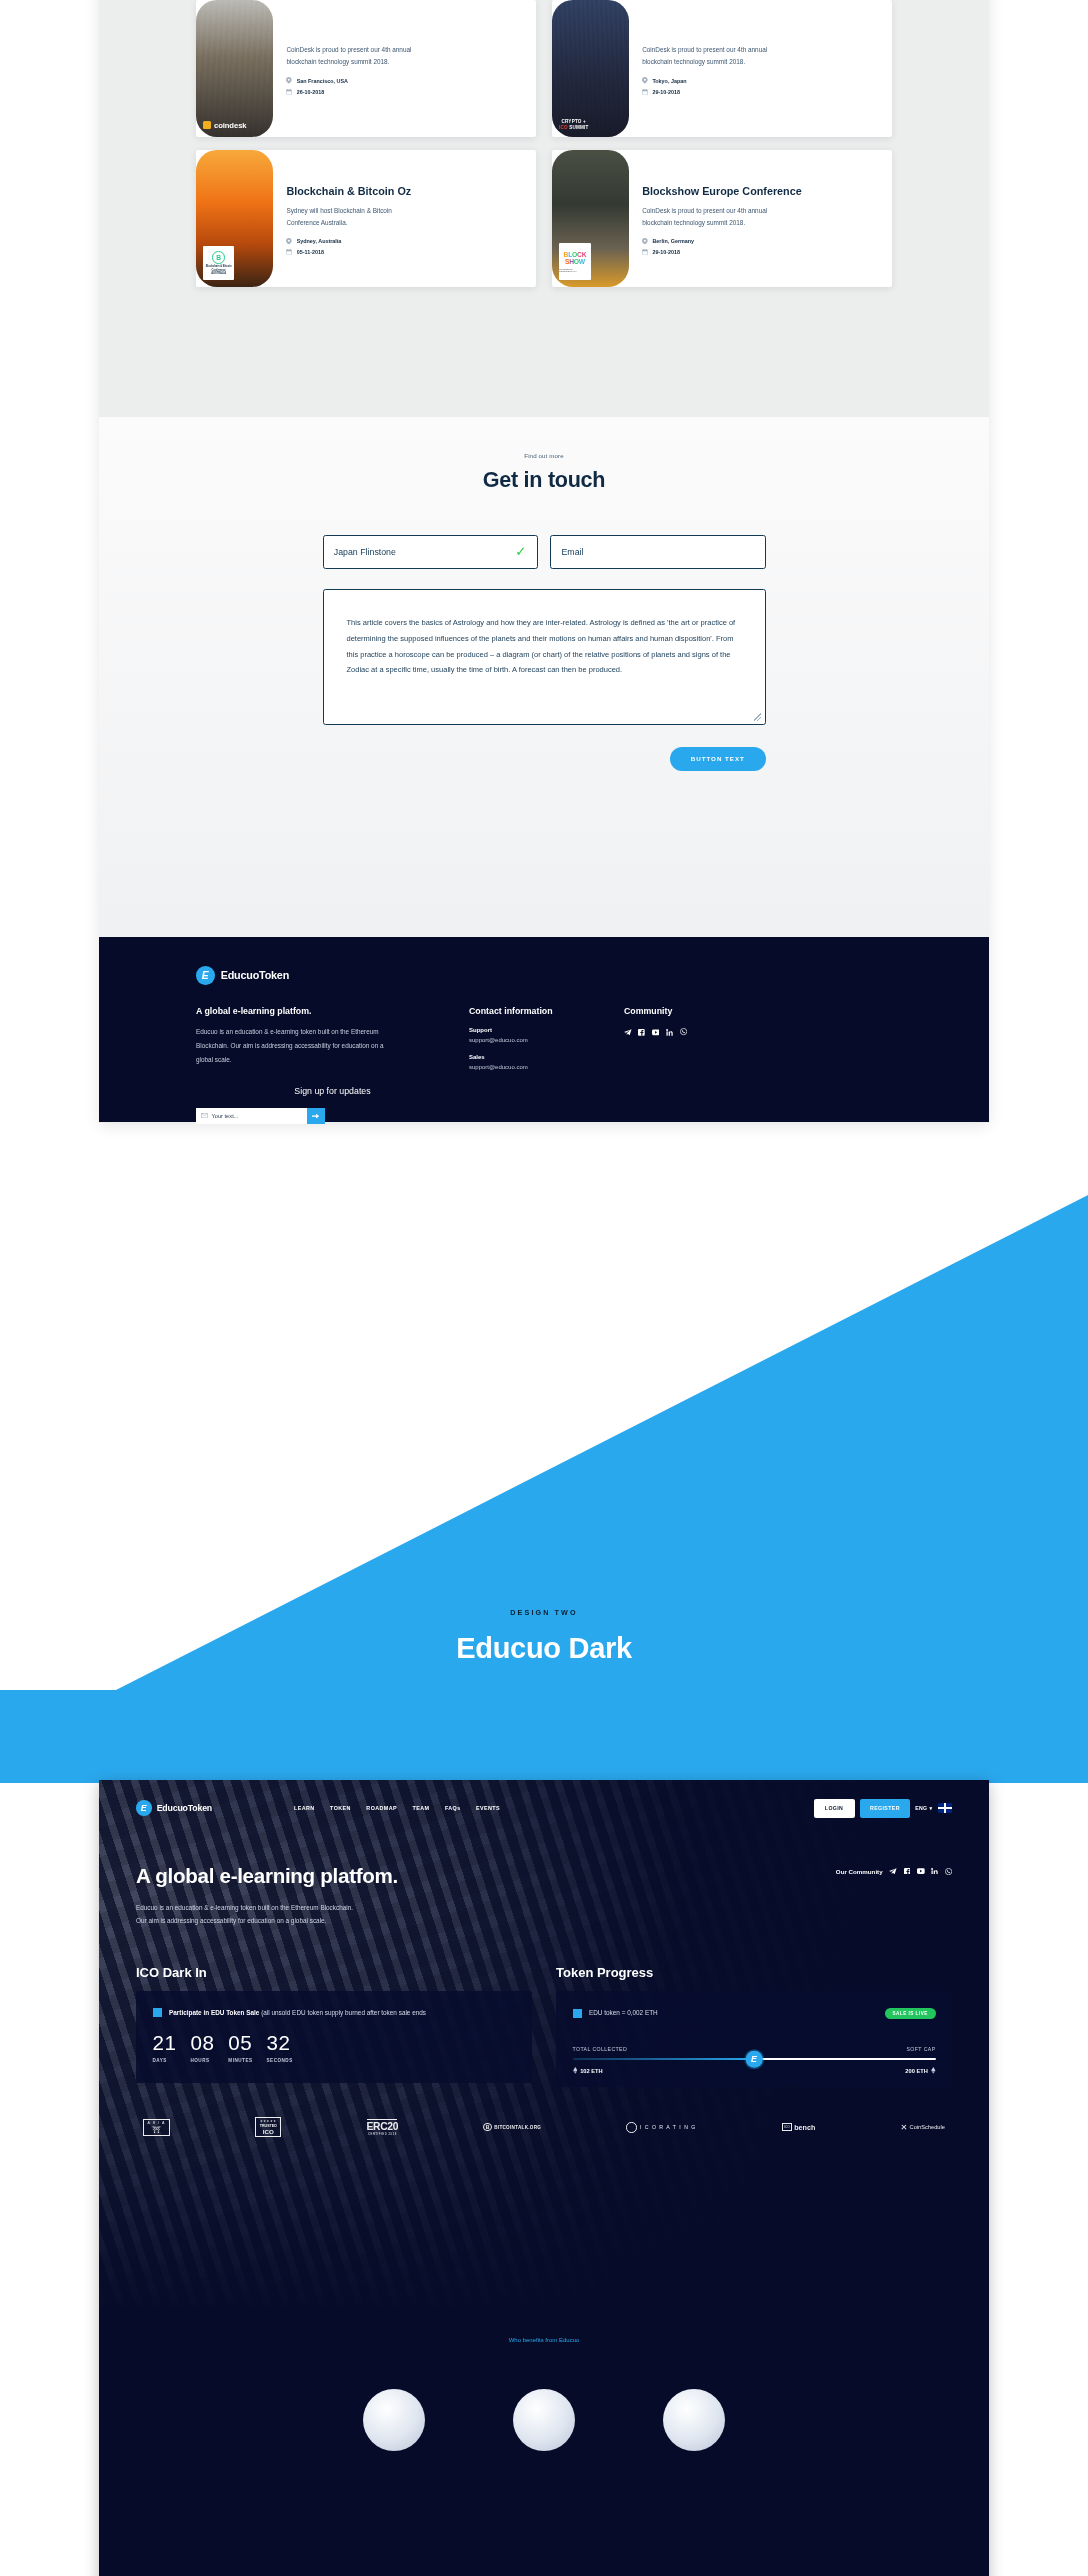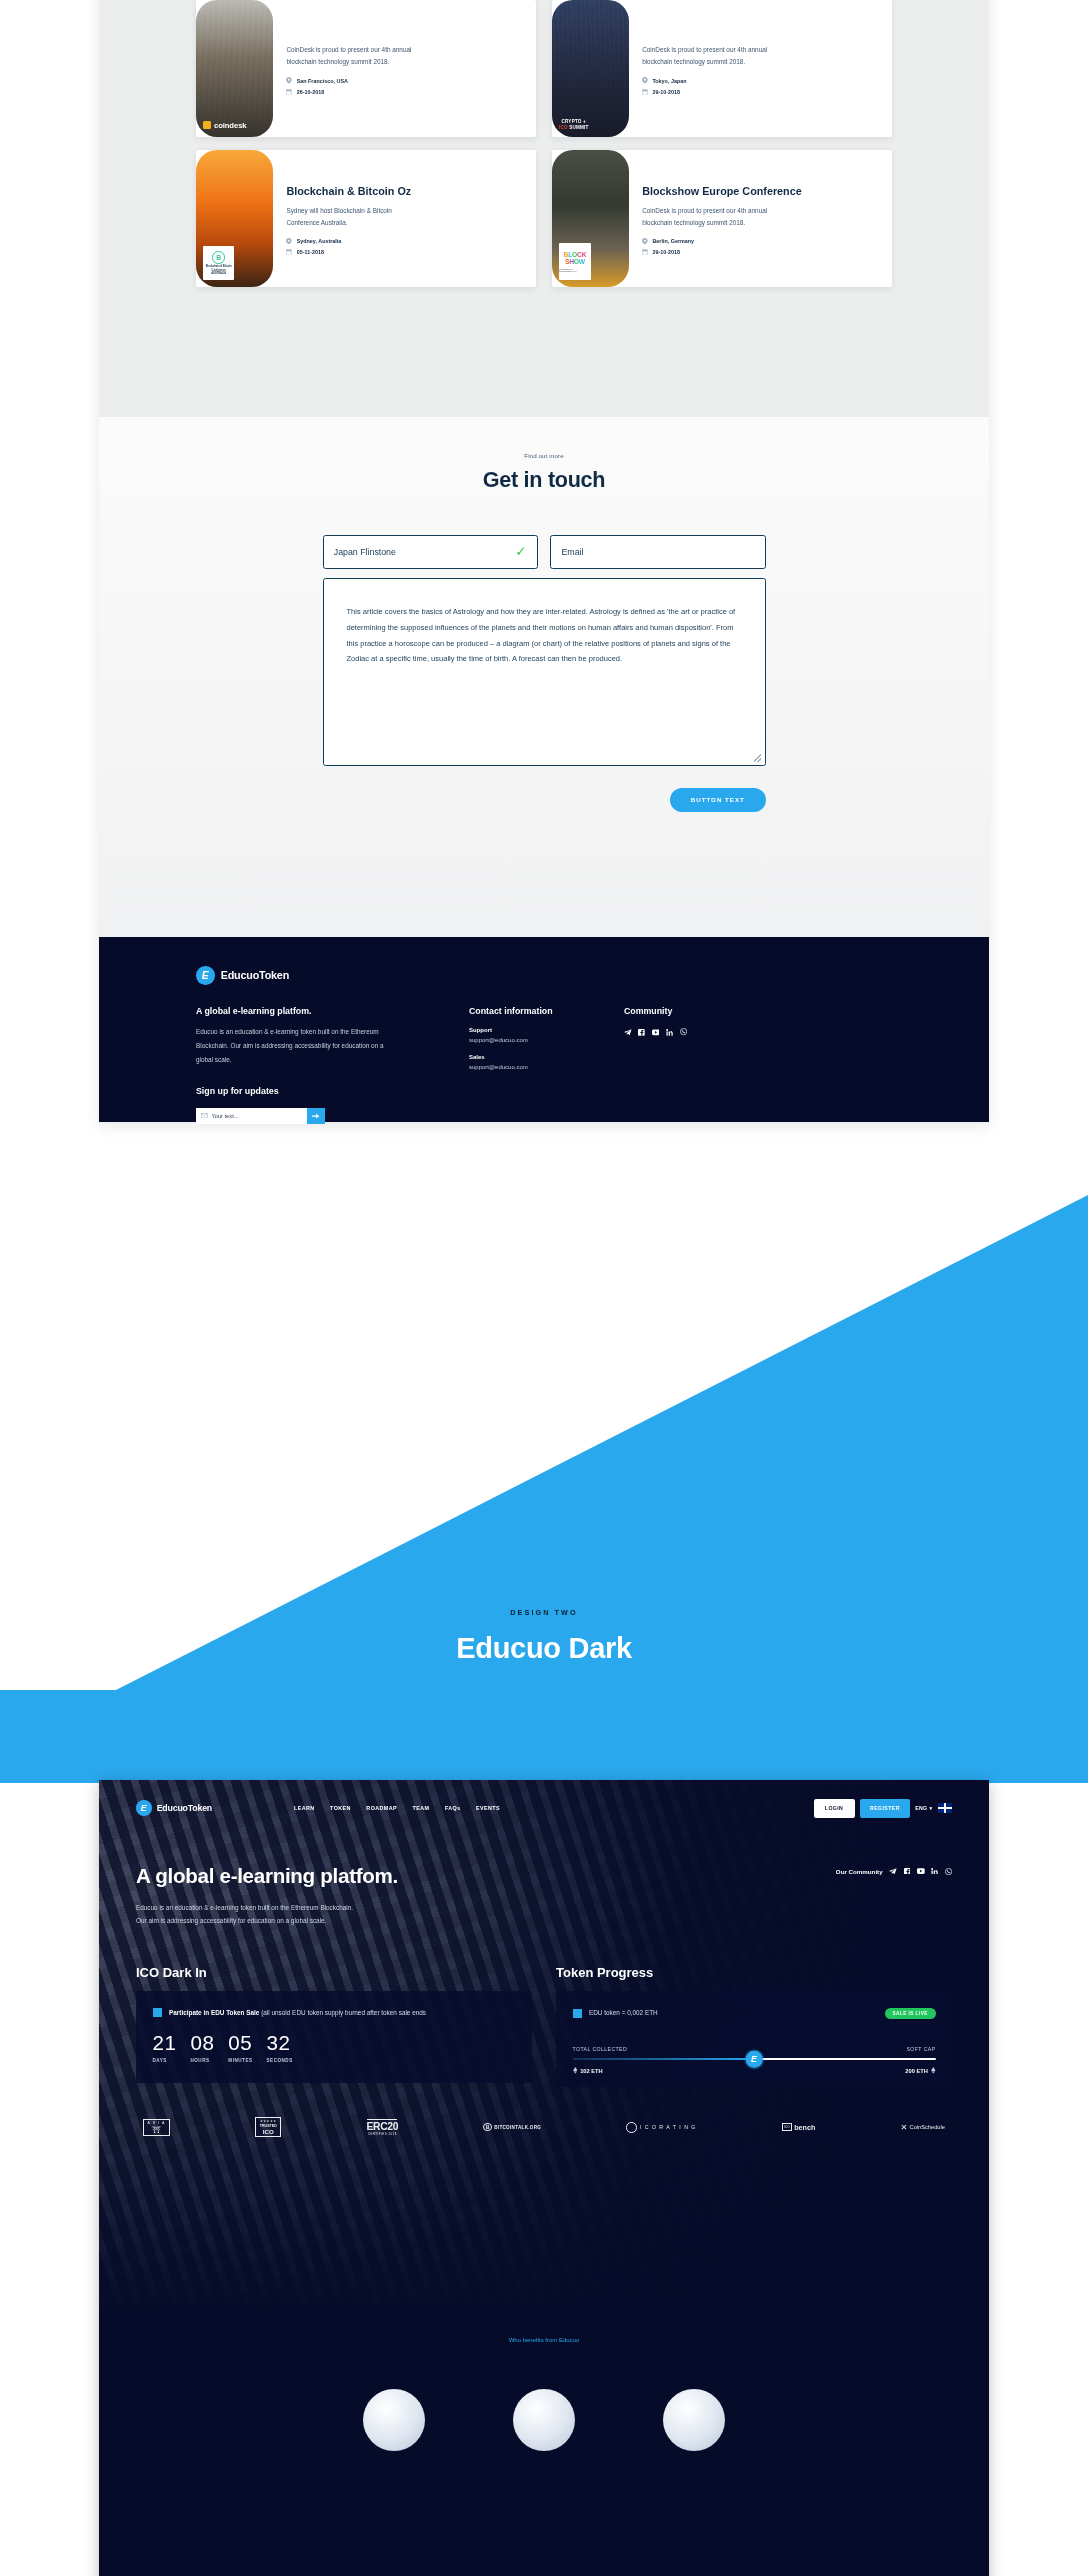--- a/index.html
+++ b/index.html
@@ -142,21 +142,21 @@
   .form-wrap { width: 443px; margin: 42px auto 0 auto; }
   .form-row { display:flex; gap: 12.4px; }
   .field {
     flex:1; height: 34px; background:#fff; border: 1px solid #133a55;
     border-radius: 2.6px; display:flex; align-items:center; padding: 0 10.3px;
     font-size: 8.8px; color:#153a57; position:relative;
   }
   .field .ph { color:#153a57; }
   .field .check { margin-left:auto; color:#2ecc41; font-size:13.4px; line-height:1; }
   .textarea {
-    margin-top: 9px; height: 188px; background:#fff; border:1px solid #133a55;
+    margin-top: 20px; height: 136px; background:#fff; border:1px solid #133a55;
     border-radius:2.6px; padding: 25px 23px; font-size: 7.5px; color:#24455f;
     line-height: 2.1; position:relative;
   }
   .ta-grip {
     position:absolute; right:3.6px; bottom:3.6px; width:7.2px; height:7.2px;
     background:
       linear-gradient(135deg, transparent 45%, #9fb0be 45%, #9fb0be 55%, transparent 55%),
       linear-gradient(135deg, transparent 70%, #9fb0be 70%, #9fb0be 80%, transparent 80%);
   }
   .btn-row { display:flex; justify-content:flex-end; margin-top: 21.6px; }
@@ -178,21 +178,21 @@
     display:flex; align-items:center; justify-content:center;
   }
   .f-logo-txt { color:#fff; font-size:10.8px; font-weight:700; letter-spacing:-0.2px; }
   .f-cols { display:flex; }
   .f-col-a { width: 273px; }
   .f-col-b { width: 98px; }
   .f-col-c { width: 155px; }
   .f-col-d { flex:1; }
   .f-h { color:#fff; font-size:8.8px; font-weight:700; margin-bottom: 9.3px; }
   .f-p { color:#c7cedd; font-size:6.4px; line-height:2.15; max-width: 206px; }
-  .f-h2 { color:#fff; font-size:8.8px; font-weight:700; margin: 19.6px 0 11.3px 0; }
+  .f-h2 { color:#fff; font-size:8.8px; font-weight:400; margin: 19.6px 0 11.3px 0; text-align: center; }
   .f-news {
     display:flex; width: 129px; height: 16.5px; background:#fff; overflow:hidden;
   }
   .f-news-input { flex:1; display:flex; align-items:center; gap:3.6px; padding: 0 5.2px; font-size: 5.7px; color:#2b3c52;}
   .f-news-btn { width: 18.5px; background:#2aa8ee; display:flex; align-items:center; justify-content:center; color:#fff; cursor:pointer;}
   .f-links { display:flex; flex-direction:column; gap: 6.7px; margin-top: 11.3px; }
   .f-link { color:#e9edf5; font-size:5.4px; font-weight:700; letter-spacing:0.3px; text-decoration:none; }
   .f-contact-block { margin-top: 11.3px; }
   .f-ct { color:#fff; font-size:6px; font-weight:700; margin-bottom: 3.6px; }
   .f-cv { color:#c3cada; font-size:6px; margin-bottom: 11.3px; }

